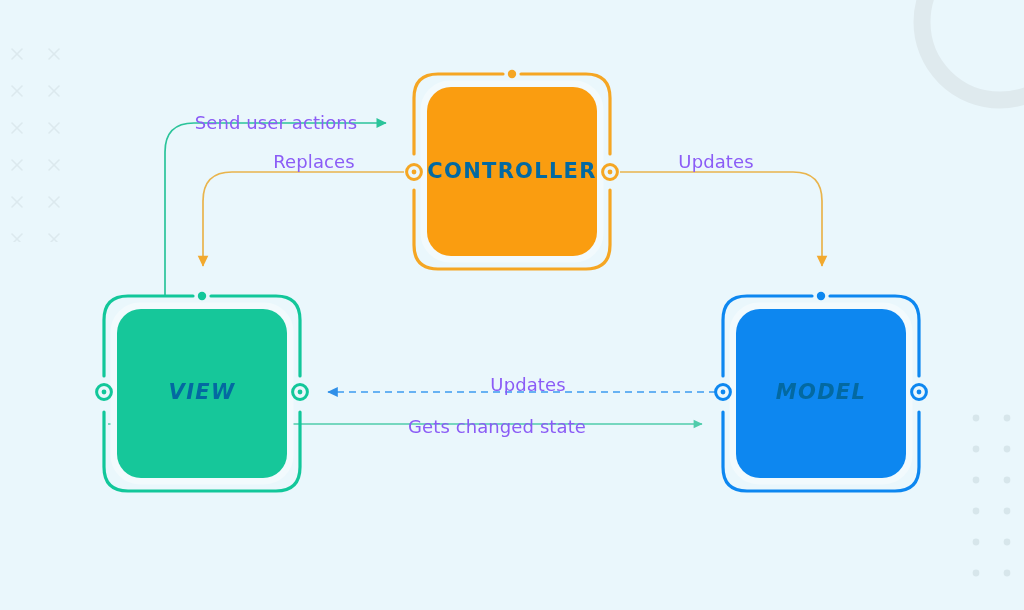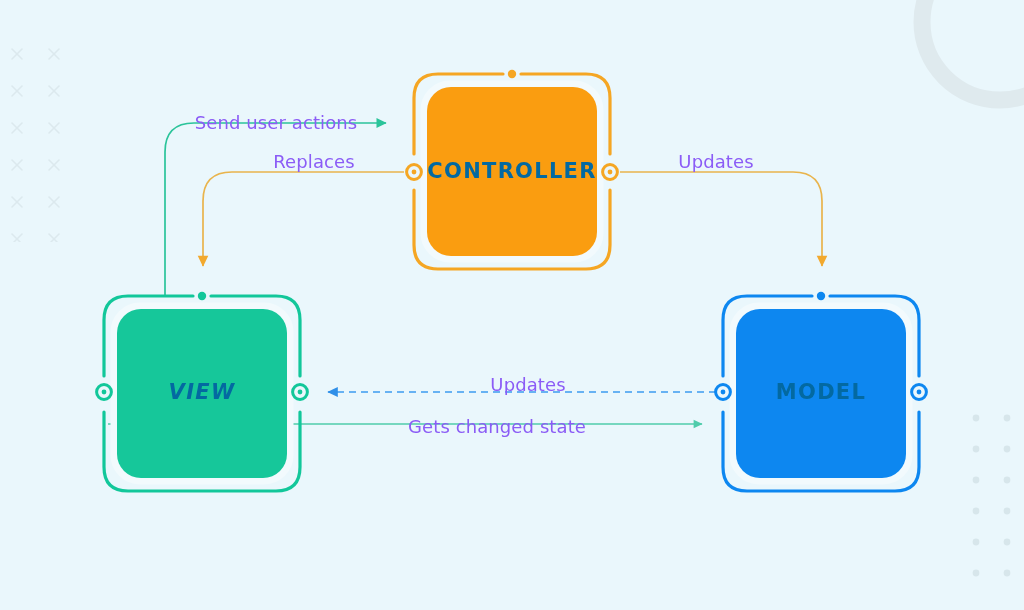--- a/index.html
+++ b/index.html
@@ -157,21 +157,21 @@
         <circle cx="919" cy="392" r="7.4" fill="none" stroke="#0d87f0" stroke-width="3"></circle>
         <circle cx="919" cy="392" r="2.4" fill="#0d87f0"></circle>
       </g>
     </g>
   </svg>
 
   <div id="labels">
 
     <div class="node-label" style="left:512px;top:171px;">CONTROLLER</div>
     <div class="node-label" style="left:202px;top:392px;font-style:italic;">VIEW</div>
-    <div class="node-label" style="left:821px;top:392px;">MODEL</div>
+    <div class="node-label" style="left:821px;top:392px;font-style:italic;">MODEL</div>
 
     <div class="edge-label" style="left:276px;top:112px;">Send user actions</div>
     <div class="edge-label" style="left:314px;top:151px;">Replaces</div>
     <div class="edge-label" style="left:716px;top:151px;">Updates</div>
     <div class="edge-label" style="left:528px;top:374px;">Updates</div>
     <div class="edge-label" style="left:497px;top:416px;">Gets changed state</div>
   </div>
 
 </div>
 

